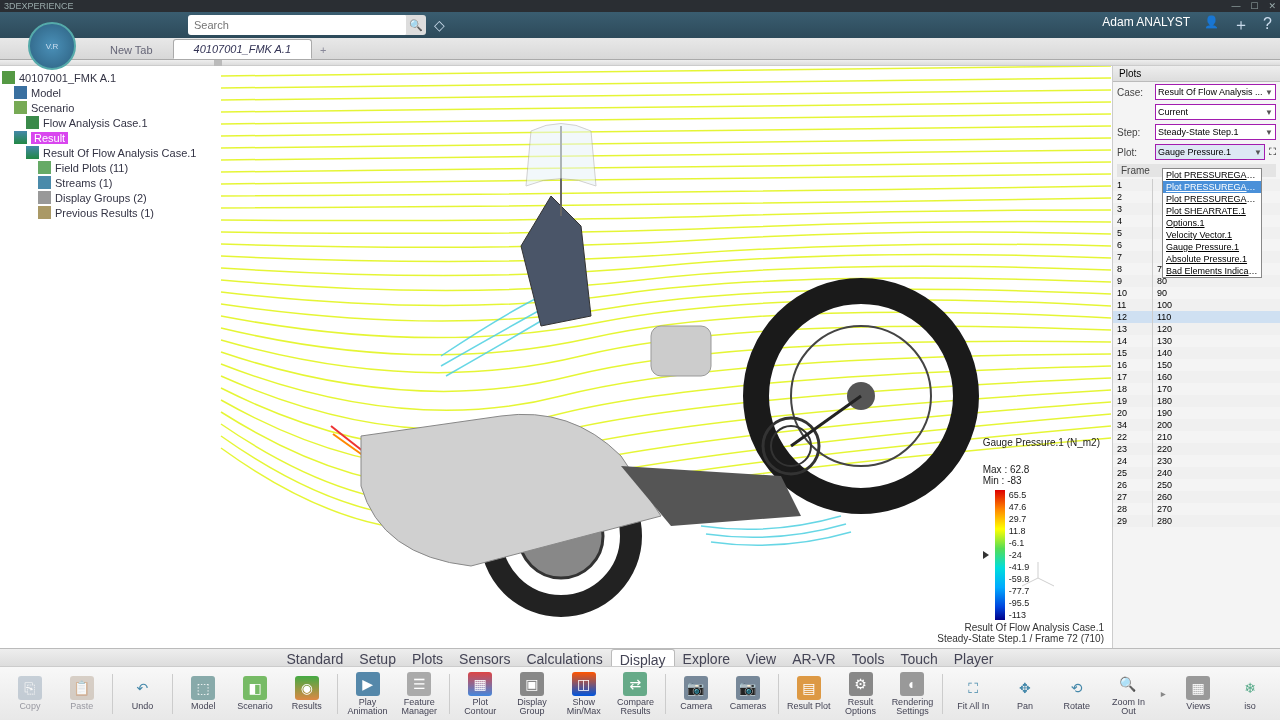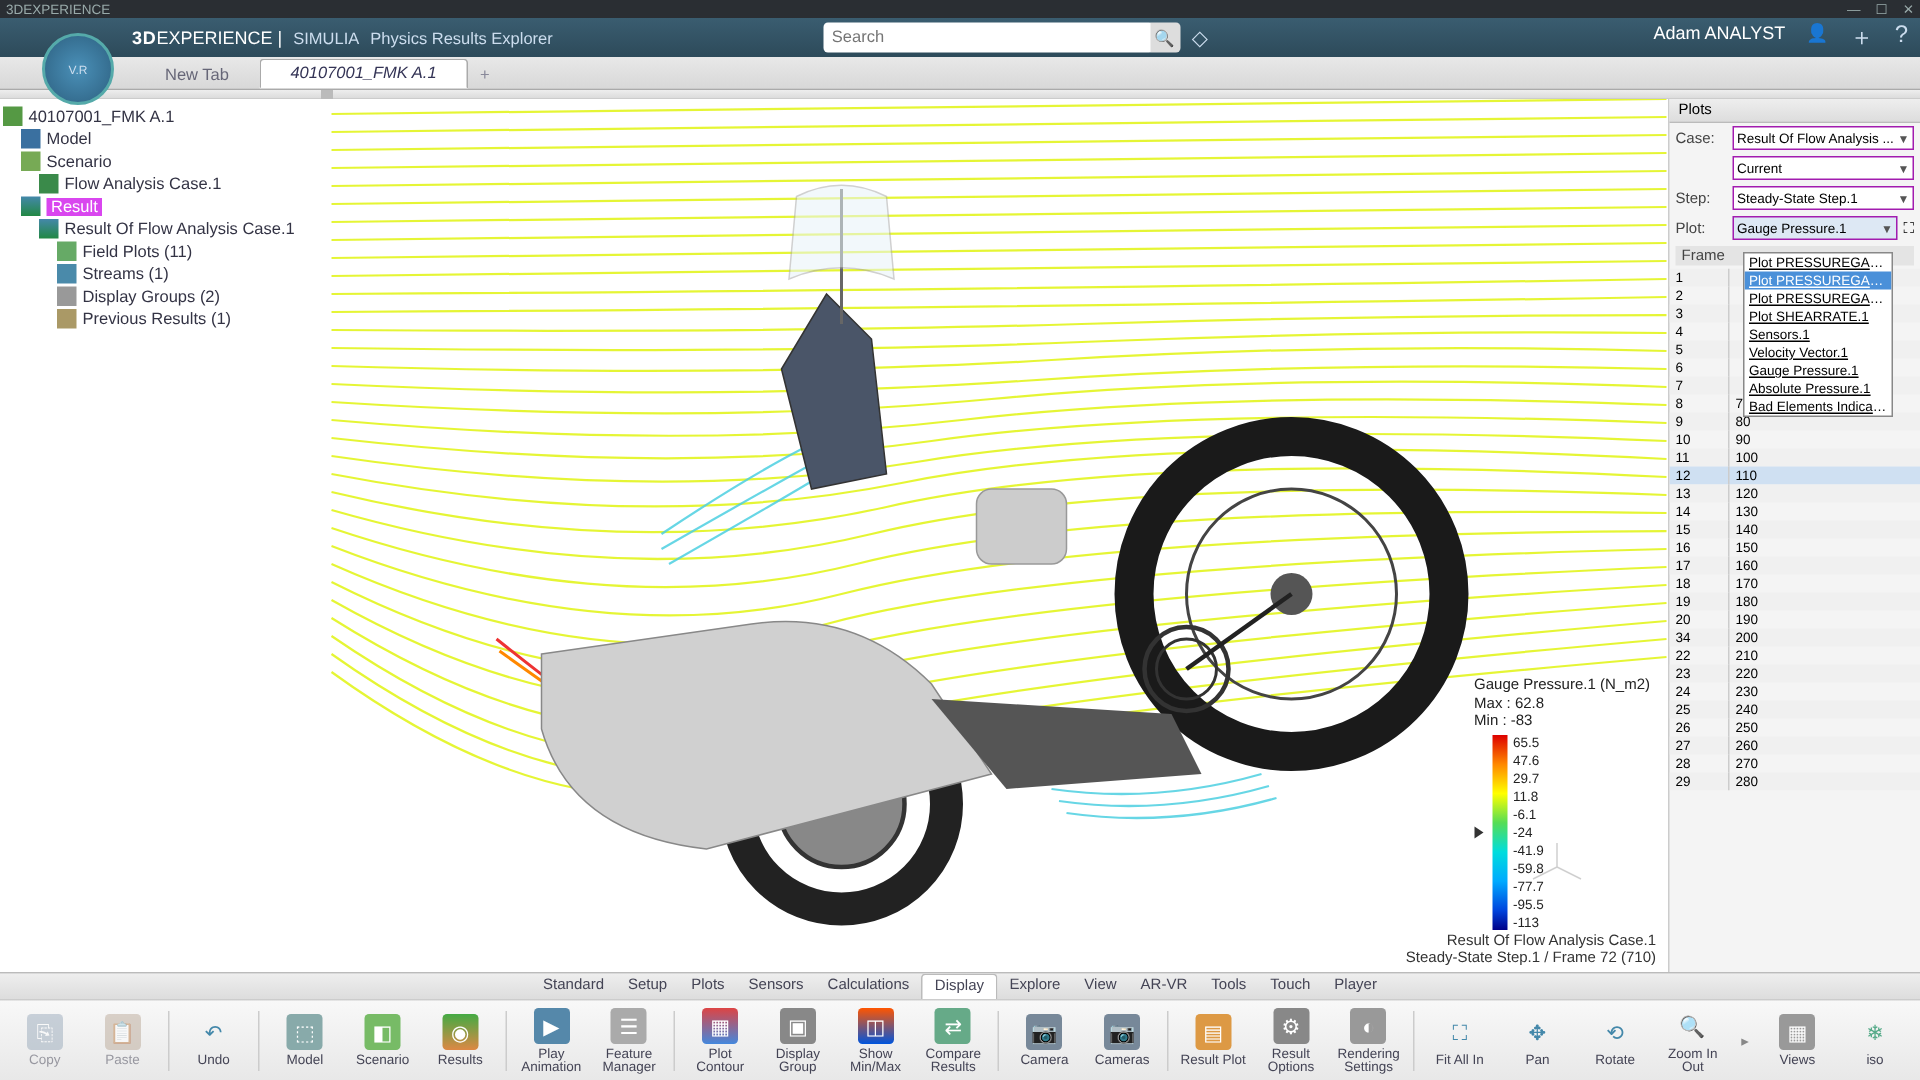--- a/index.html
+++ b/index.html
@@ -31,21 +31,21 @@
 .ico-root { background: #559944; } .ico-model { background: #3a70a0; }
 .ico-scenario { background: #7a5; } .ico-flow { background: #3a8a4a; }
 .ico-result { background: linear-gradient(#48a,#284); }
 .ico-field { background: #6a6; } .ico-stream { background: #4a8aaa; }
 .ico-group { background: #999; } .ico-prev { background: #a96; }
 .sel { background: #d946ef; color: #fff; padding: 0 3px; }
 .underl { }
 .viewport { flex: 1; position: relative; background: #fff; overflow: hidden; }
 .canvas { width: 100%; height: 100%; }
 .legend-box { position: absolute; right: 12px; bottom: 28px; font-size: 10px; color: #222; }
-.legend-title { margin-bottom: 2px; }
+.legend-title { margin-bottom: 16px; }
 .legend-scale { display: flex; gap: 4px; align-items: center; }
 .grad { width: 10px; height: 130px; background: linear-gradient(to bottom,#d00 0%,#f80 15%,#ff0 30%,#5d5 45%,#0dd 60%,#0af 75%,#04d 90%,#008 100%); }
 .grad-labels { display: flex; flex-direction: column; justify-content: space-between; height: 130px; font-size: 9px; }
 .tri { width:0;height:0;border-top:4px solid transparent;border-bottom:4px solid transparent;border-left:6px solid #333;display:inline-block;margin-right:2px;vertical-align:middle;}
 .footer-info { position: absolute; right: 8px; bottom: 4px; font-size: 10px; color: #333; text-align: right; }
 .triad { position: absolute; right: 54px; bottom: 50px; width: 40px; height: 40px; opacity: 0.4; }
 .right-panel { width: 168px; background: #f4f4f4; border-left: 1px solid #ccc; font-size: 10px; }
 .rp-tab { background: linear-gradient(#eee,#ddd); padding: 2px 6px; border-bottom: 1px solid #bbb; }
 .rp-row { display: flex; align-items: center; padding: 2px 4px; gap: 4px; }
 .rp-row label { width: 34px; color: #444; }
@@ -54,21 +54,21 @@
 .dropdown { position: absolute; right: 18px; top: 102px; width: 100px; background: #fff; border: 1px solid #888; font-size: 9px; z-index: 10; max-height: 120px; overflow-y: auto; }
 .dd-item { padding: 1px 3px; white-space: nowrap; overflow: hidden; text-overflow: ellipsis; text-decoration: underline; }
 .dd-item.hl { background: #4a90d9; color: #fff; }
 .rp-table { width: 100%; }
 .rp-table .cell-a { width: 40px; padding: 1px 4px; border-right: 1px solid #ccc; }
 .rp-table .cell-b { flex: 1; padding: 1px 4px; }
 .rp-body { max-height: 420px; overflow-y: auto; }
 .rp-tr { display: flex; font-size: 9px; }
 .rp-tr:nth-child(odd) { background: #f0f0f0; }
 .rp-tr.sel-row { background: #cfe0f2; }
-.ribbon-tabs { height: 18px; background: linear-gradient(#eee,#ddd); display: flex; justify-content: center; font-size: 10px; border-top: 1px solid #bbb; }
+.ribbon-tabs { height: 18px; background: linear-gradient(#eee,#ddd); display: flex; justify-content: center; font-size: 14px; border-top: 1px solid #bbb; }
 .rt { padding: 2px 8px; color: #445; }
 .rt.active { background: #fff; border: 1px solid #bbb; border-bottom: none; border-radius: 3px 3px 0 0; }
 .ribbon { height: 54px; background: linear-gradient(#f8f8f8,#e8e8e8); display: flex; align-items: center; padding: 0 6px; gap: 4px; border-top: 1px solid #ccc; }
 .rbtn { display: flex; flex-direction: column; align-items: center; justify-content: center; width: 48px; height: 48px; font-size: 9px; color: #445; gap: 2px; text-align: center; line-height: 1; }
 .rbtn .ri { width: 24px; height: 24px; border-radius: 3px; display:flex;align-items:center;justify-content:center;font-size:14px;color:#fff; }
 .rsep { width: 1px; height: 40px; background: #ccc; margin: 0 2px; }
 .rbtn.dim { opacity: 0.5; }
 .expand { width:14px;color:#888;font-size:10px;display:flex;align-items:center;justify-content:center;}
 </style>
 </head>
@@ -78,24 +78,20 @@
   <span>3DEXPERIENCE</span>
   <span class="tb-right">
       <span>—</span>
       <span>☐</span>
       <span>✕</span>
     </span>
 </div>
 
 <div class="header">
   <div class="compass">V.R</div>
-  <div class="brand">
-    <b><span>3D</span></b><span>EXPERIENCE</span><span> | </span><span class="sub">SIMULIA</span>
-    <span class="sub" style="margin-left:4px">Physics Results Explorer</span>
-  </div>
   <div class="search-wrap">
     <input class="search" placeholder="Search" style="">
     <span class="search-btn">🔍</span>
     <span class="tag-ico">◇</span>
   </div>
   <div class="user">
     <span>Adam ANALYST</span>
     <span>👤</span>
     <span class="plus">＋</span>
     <span class="qm">?</span>
@@ -286,21 +282,21 @@
         <span>⛶</span>
       </div>
     <div class="rp-row">
         <label style="width:100%;background:#e4e4e4;padding:1px 4px">Frame</label>
       </div>
     <div class="dropdown" id="plot-dropdown">
         <div class="dd-item">Plot PRESSUREGAU.1</div>
         <div class="dd-item hl">Plot PRESSUREGAU.2</div>
         <div class="dd-item">Plot PRESSUREGAU.3</div>
         <div class="dd-item">Plot SHEARRATE.1</div>
-        <div class="dd-item">Sensors.1</div>
+        <div class="dd-item">Options.1</div>
         <div class="dd-item">Velocity Vector.1</div>
         <div class="dd-item">Gauge Pressure.1</div>
         <div class="dd-item">Absolute Pressure.1</div>
         <div class="dd-item">Bad Elements Indicator.1</div>
       </div>
     <div class="rp-table">
       <div class="rp-body" id="frame-body">
           <div class="rp-tr">
             <div class="cell-a">1</div>
             <div class="cell-b"></div>

